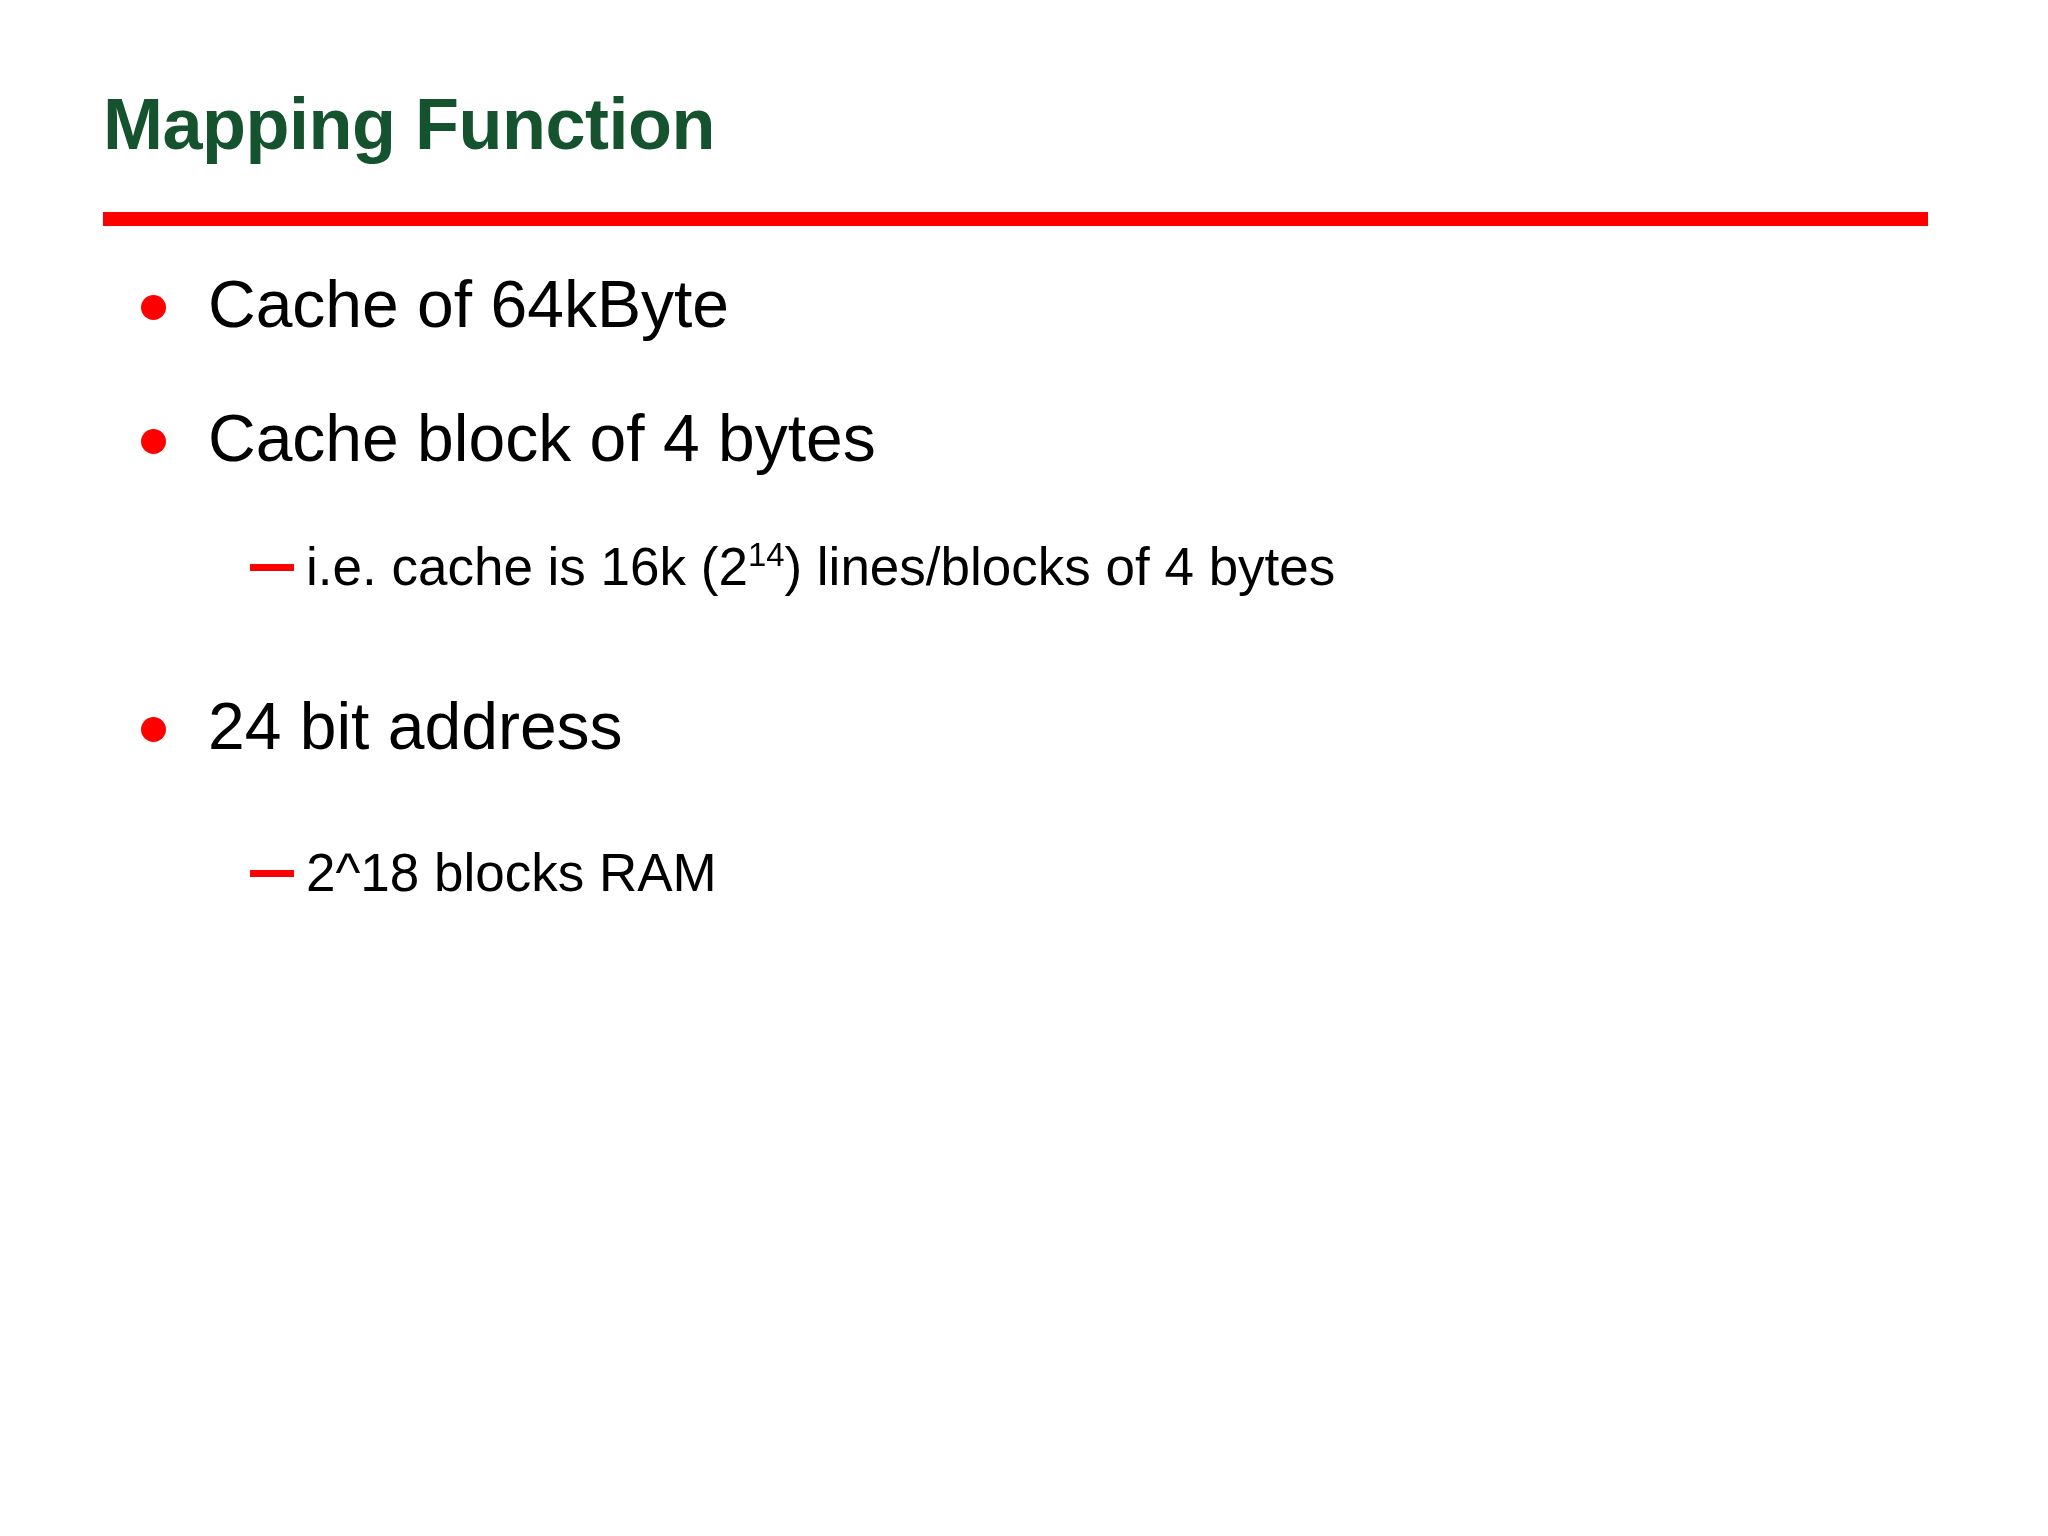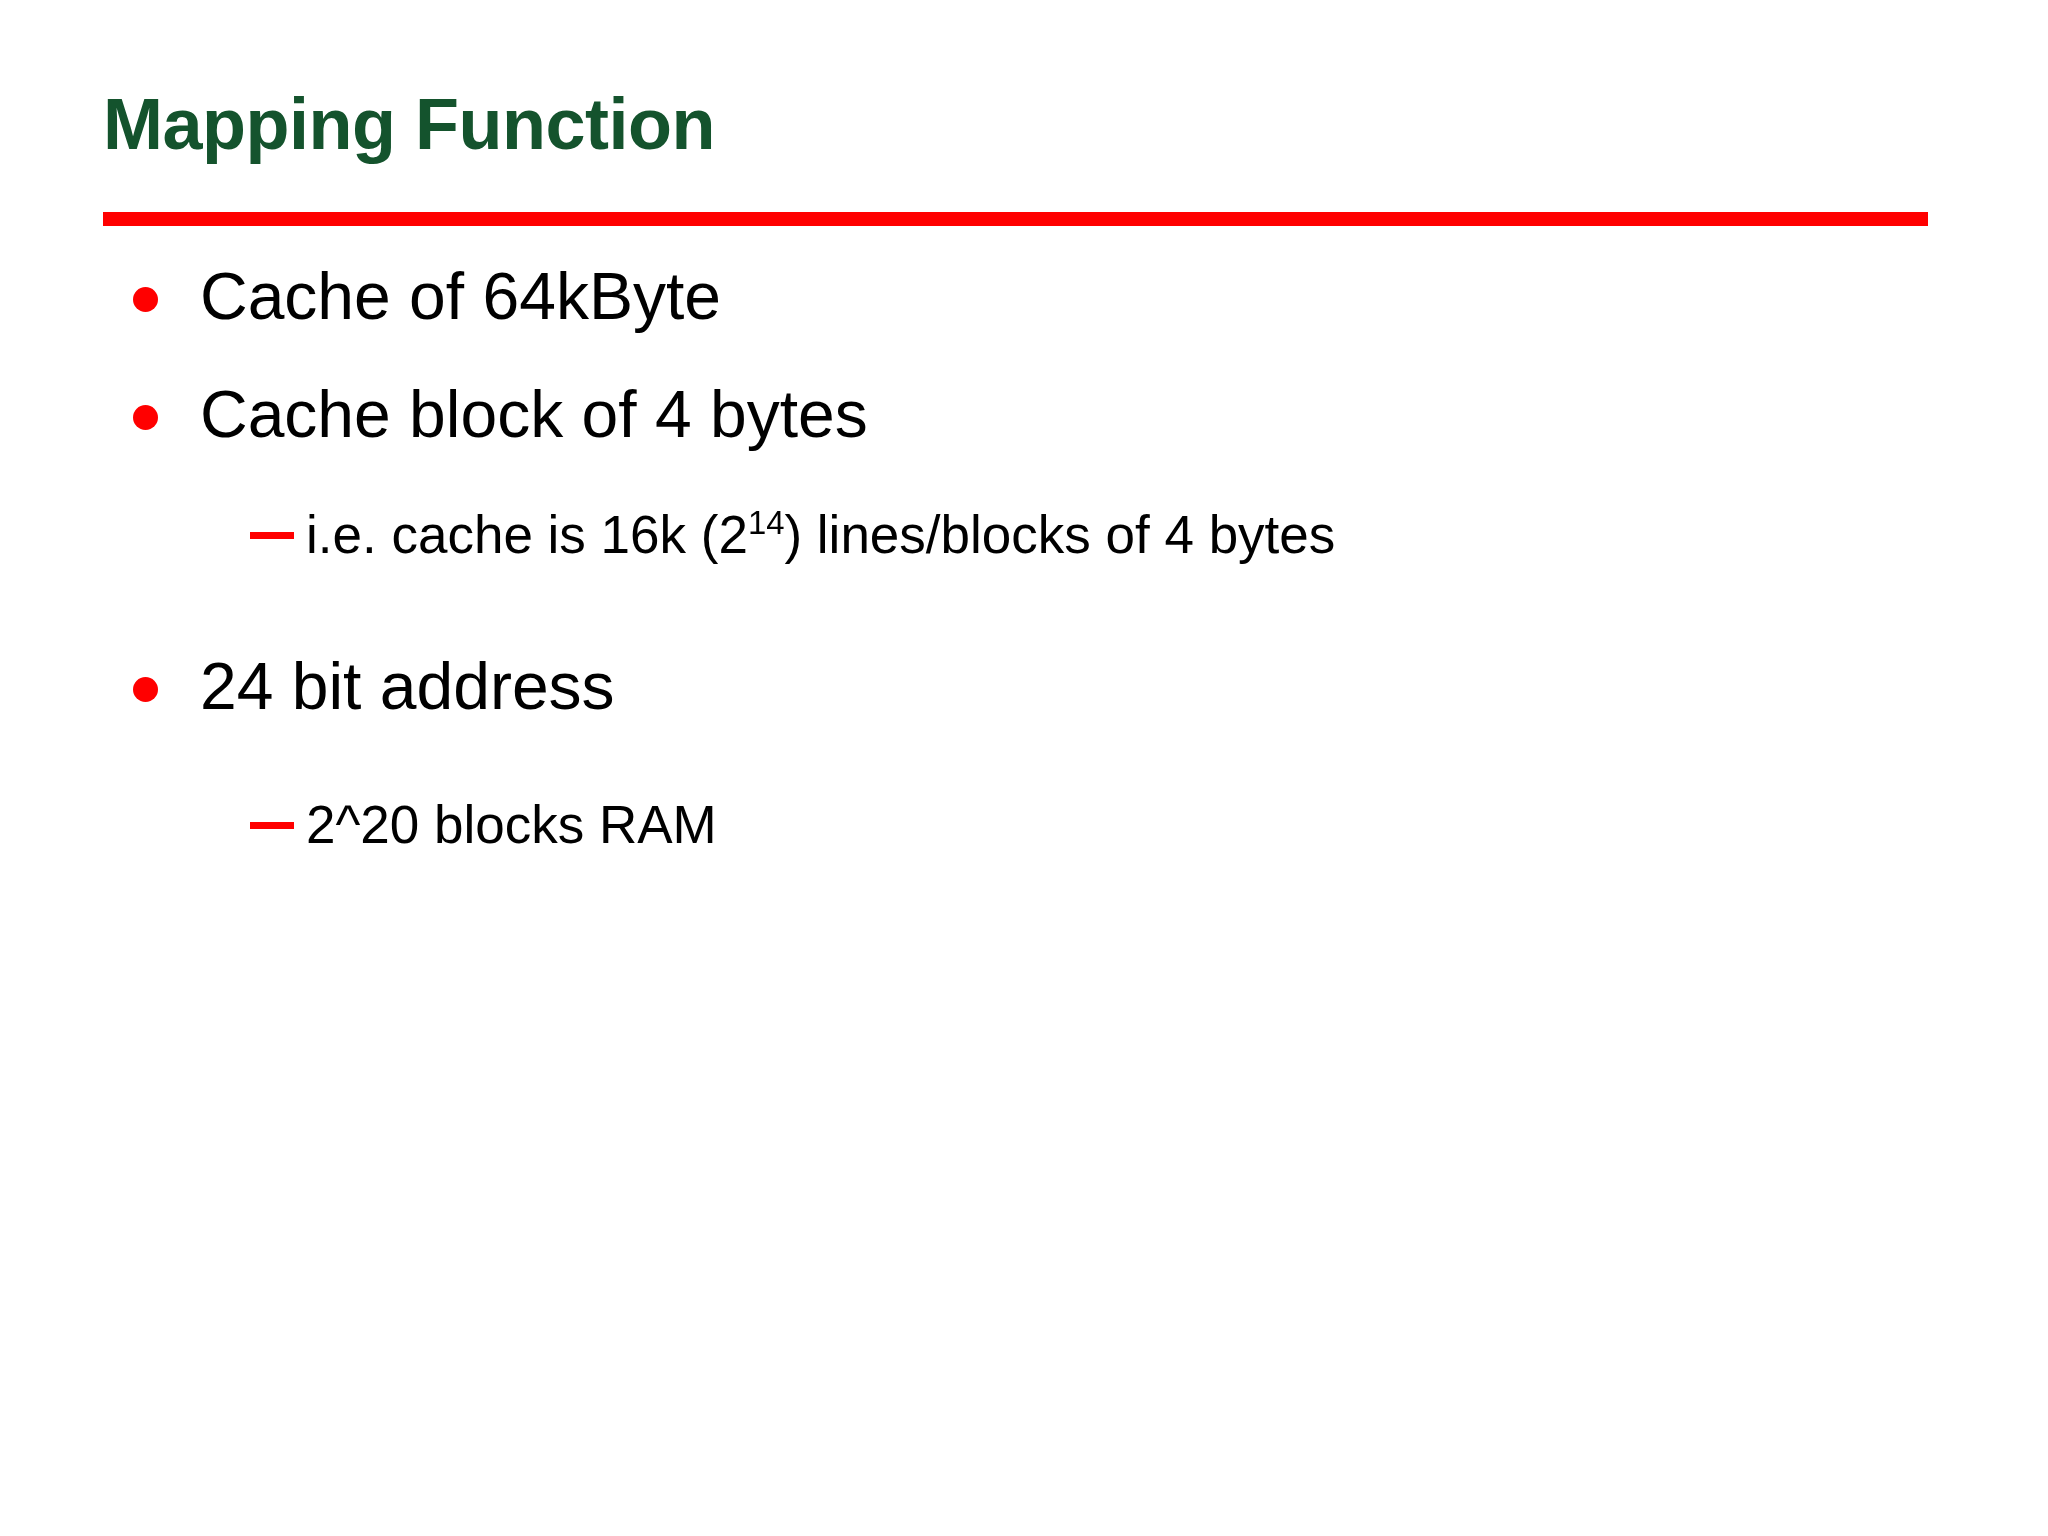--- a/index.html
+++ b/index.html
@@ -51,21 +51,21 @@
     position: absolute;
     left: 0;
     top: 248px;
     width: 2048px;
   }
 
   
   .lvl1 {
     position: relative;
     display: block;
-    margin: 0;
+    margin: 8px;
     padding: 0 0 0 200px;
     min-height: 96px;
     font-size: 66px;
     line-height: 96px;
     color: #000000;
     white-space: nowrap;
   }
   .lvl1 .dot {
     position: absolute;
     left: 133px;
@@ -148,17 +148,17 @@
       <span>24 bit address</span>
     </div>
 
     <div class="gap-sm"></div>
 
 
     <div class="gap-sm"></div>
 
     <div class="lvl2">
       <span class="dash"></span>
-      <span>2^20 blocks RAM</span>
+      <span>2^18 blocks RAM</span>
     </div>
 
   </div>
 </div>
 
 </body></html>

